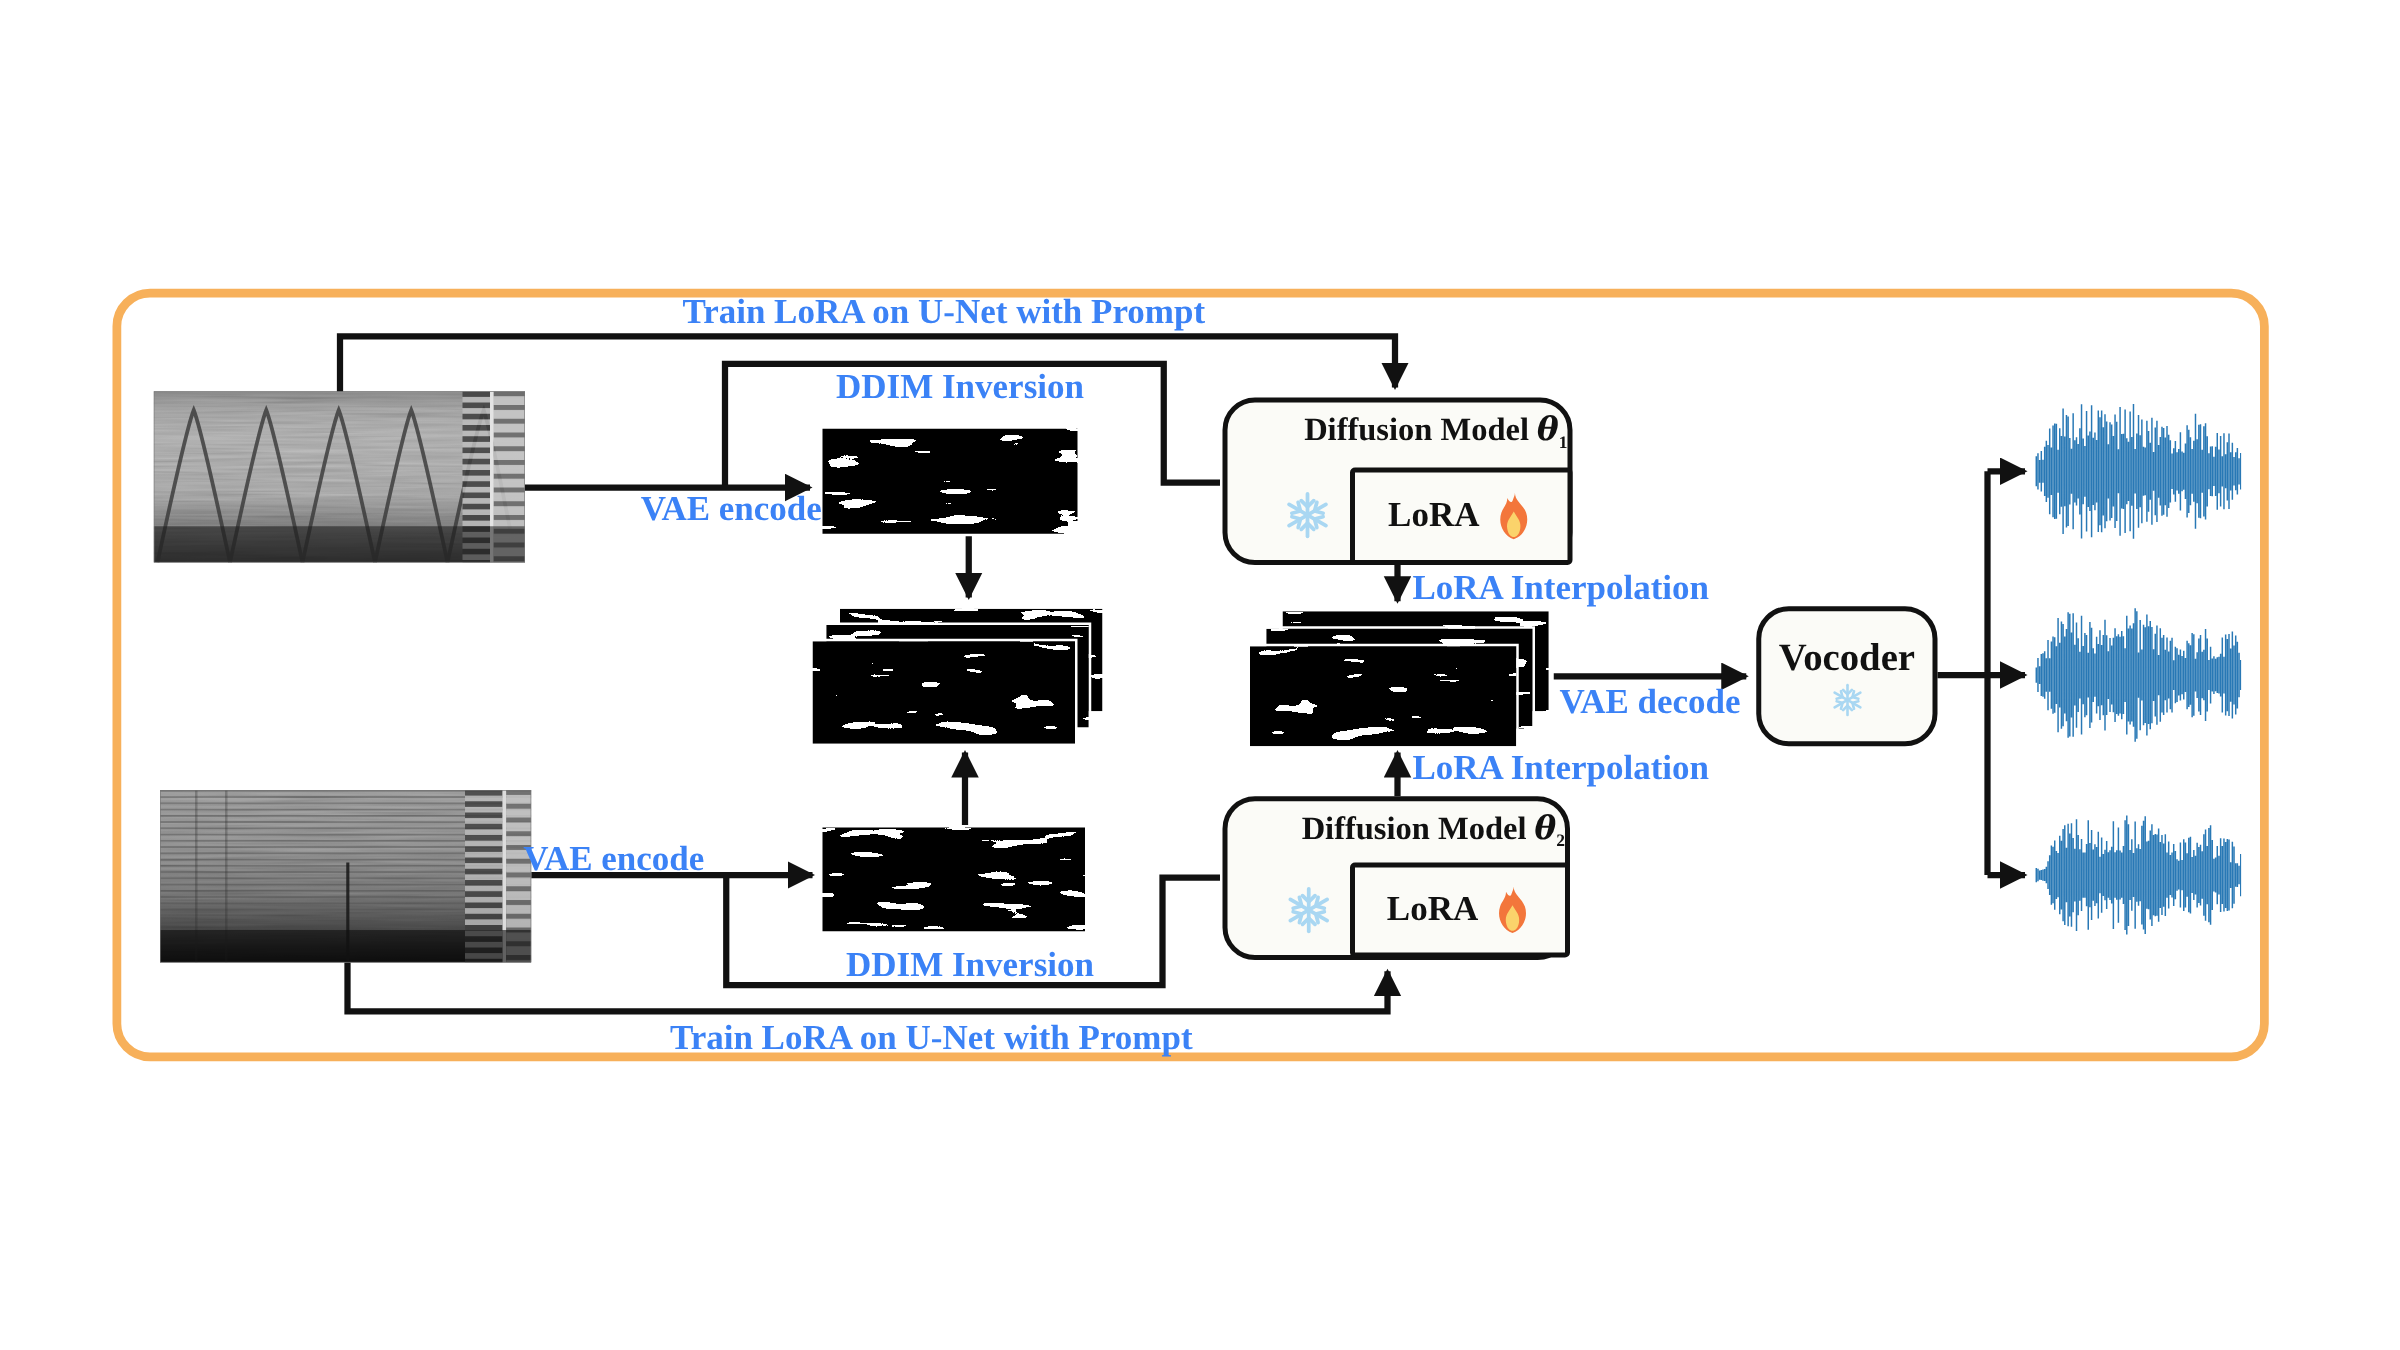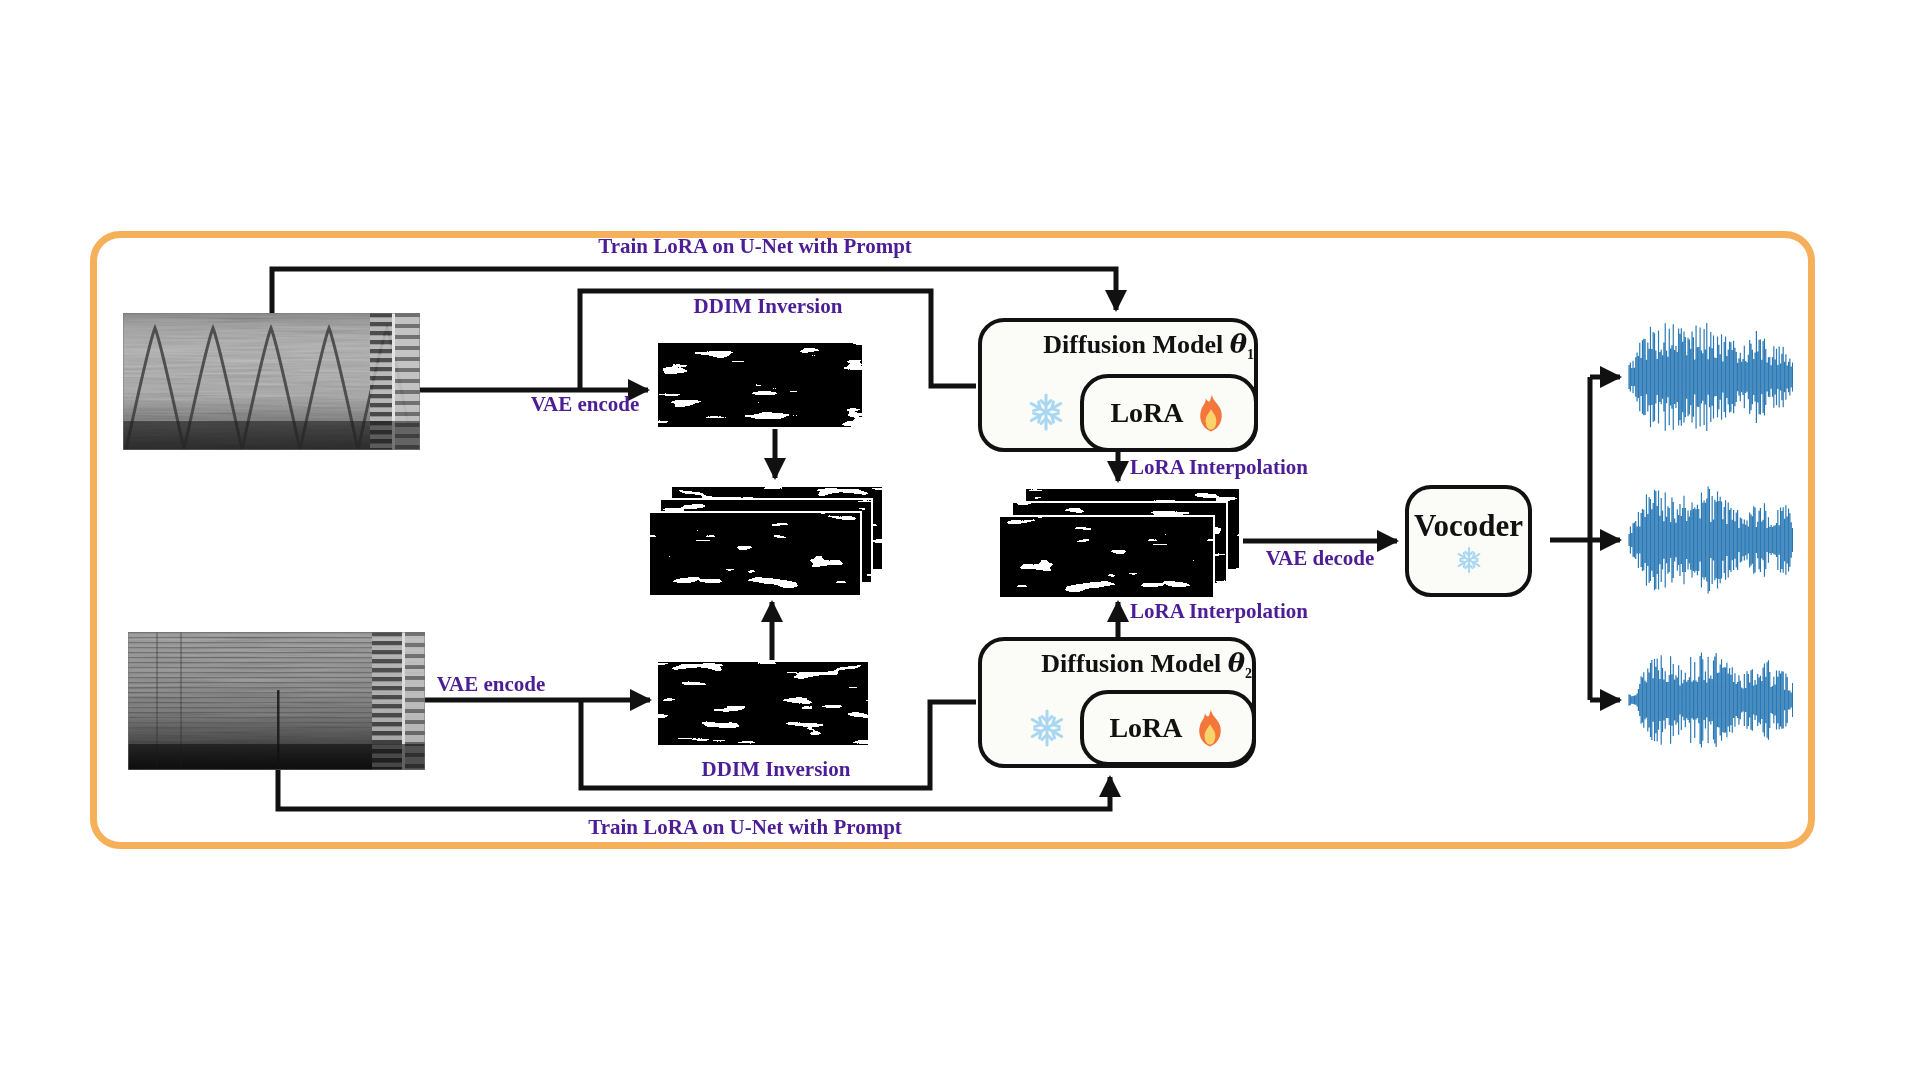--- a/index.html
+++ b/index.html
@@ -5,31 +5,31 @@
   html,body{margin:0;padding:0;background:#ffffff;}
   .canvas{position:relative;width:1920px;height:1080px;background:#ffffff;overflow:hidden;
           font-family:"Liberation Serif",serif;}
   
   .frame{position:absolute;left:90px;top:231px;width:1725px;height:618px;
          border:7px solid #F7B05A;border-radius:30px;background:#ffffff;box-sizing:border-box;}
   
   .connectors{position:absolute;left:0;top:0;width:1920px;height:1080px;pointer-events:none;}
   .connectors path{stroke:#111;stroke-width:5;fill:none;}
   
-  .lbl{position:absolute;font-weight:bold;color:#4c1d95;white-space:nowrap;font-size:21px;line-height:1;}
+  .lbl{position:absolute;font-weight:bold;color:#3b82f6;white-space:nowrap;font-size:28px;line-height:1;}
   .lbl.center{transform:translateX(-50%);}
   .latent-lbl{position:absolute;font-weight:bold;color:#111;font-size:26px;line-height:38px;
               text-align:center;transform:translateX(-50%);}
   
   .node{position:absolute;background:#FBFBF7;border:4px solid #111;border-radius:26px;box-sizing:border-box;}
   .node-title{position:absolute;left:0;right:0;top:7px;text-align:right;font-weight:bold;
               font-size:26px;color:#111;}
   .theta{font-style:italic;font-weight:bold;font-family:"DejaVu Serif",serif;}
   .node-title sub{font-size:14px;}
-  .lora-box{position:absolute;background:#FBFBF7;border:4px solid #111;border-radius:28px;
+  .lora-box{position:absolute;background:#FBFBF7;border:4px solid #111;border-radius:4px;
             box-sizing:border-box;display:flex;align-items:center;justify-content:center;gap:10px;}
   .lora-text{font-weight:bold;font-size:28px;color:#111;}
   .vocoder-box{display:flex;flex-direction:column;align-items:center;justify-content:center;gap:2px;}
   .vocoder-text{font-weight:bold;font-size:31px;color:#111;}
   .icon{display:block;}
   .snow-abs{position:absolute;transform:translate(-50%,-50%);}
   
   .noiseimg{position:absolute;}
   .noiseimg svg{display:block;}
   .stack-layer{outline:2px solid #ffffff;}
@@ -265,21 +265,21 @@
   <svg class="snow-abs icon" style="left:1047px;top:728px;" width="40" height="40">
       <use href="#snow"></use>
     </svg>
   <div class="lora-box" style="left:1080px;top:690px;width:176px;height:76px;">
     <span class="lora-text">LoRA</span>
     <svg class="icon" width="34" height="42">
         <use href="#flame"></use>
       </svg>
   </div>
 
-  <div class="node vocoder-box" style="left:1405px;top:485px;width:127px;height:112px;align-items:center;">
+  <div class="node vocoder-box" style="left:1405px;top:485px;width:145px;height:112px;align-items:center;">
     <span class="vocoder-text">Vocoder</span>
     <svg class="icon" width="28" height="28">
         <use href="#snow"></use>
       </svg>
   </div>
 
   <div class="waveform" style="left:1628px;top:320px;">
     <svg width="165" height="114" viewBox="0 0 160 114" preserveAspectRatio="none">
         <path d="M1.0,45.0V69.0M2.3,42.5V71.5M3.6,47.9V66.1M4.9,40.8V73.2M6.2,47.8V66.2M7.5,37.3V76.7M8.8,32.5V81.5M10.1,35.9V78.1M11.4,22.7V91.3M12.7,38.0V76.0M14.0,20.3V93.7M15.3,18.8V95.2M16.6,19.0V95.0M17.9,39.8V74.2M19.2,22.6V91.4M20.5,28.7V85.3M21.8,6.8V107.2M23.1,29.1V84.9M24.4,12.0V102.0M25.7,13.2V100.8M27.0,30.4V83.6M28.3,39.0V75.0M29.6,10.6V103.4M30.9,32.1V81.9M32.2,29.7V84.3M33.5,35.2V78.8M34.8,22.5V91.5M36.1,3.3V110.7M37.4,30.7V83.3M38.7,36.7V77.3M40.0,8.8V105.2M41.3,28.4V85.6M42.6,25.2V88.8M43.9,4.2V109.8M45.2,30.1V83.9M46.5,25.9V88.1M47.8,32.0V82.0M49.1,8.4V105.6M50.4,13.8V100.2M51.7,8.3V105.7M53.0,21.7V92.3M54.3,11.4V102.6M55.6,17.1V96.9M56.9,35.3V78.7M58.2,17.7V96.3M59.5,19.6V94.4M60.8,28.8V85.2M62.1,11.6V102.4M63.4,17.3V96.7M64.7,39.4V74.6M66.0,5.5V108.5M67.3,27.2V86.8M68.6,26.9V87.1M69.9,7.6V106.4M71.2,30.6V83.4M72.5,33.3V80.7M73.8,9.1V104.9M75.1,29.5V84.5M76.4,3.1V110.9M77.7,39.2V74.8M79.0,26.8V87.2M80.3,11.9V102.1M81.6,28.2V85.8M82.9,15.5V98.5M84.2,37.4V76.6M85.5,37.9V76.1M86.8,16.6V97.4M88.1,24.7V89.3M89.4,34.2V79.8M90.7,14.2V99.8M92.0,41.5V72.5M93.3,21.9V92.1M94.6,16.5V97.5M95.9,35.9V78.1M97.2,29.6V84.4M98.5,21.4V92.6M99.8,22.3V91.7M101.1,29.9V84.1M102.4,20.7V93.3M103.7,27.7V86.3M105.0,32.1V81.9M106.3,42.8V71.2M107.6,38.5V75.5M108.9,32.7V81.3M110.2,41.7V72.3M111.5,39.1V74.9M112.8,25.7V88.3M114.1,41.1V72.9M115.4,42.2V71.8M116.7,34.8V79.2M118.0,20.1V93.9M119.3,23.7V90.3M120.6,29.8V84.2M121.9,39.1V74.9M123.2,32.6V81.4M124.5,11.0V103.0M125.8,31.4V82.6M127.1,19.8V94.2M128.4,19.4V94.6M129.7,39.8V74.2M131.0,20.9V93.1M132.3,18.5V95.5M133.6,28.9V85.1M134.9,42.6V71.4M136.2,37.2V76.8M137.5,37.0V77.0M138.8,45.3V68.7M140.1,37.3V76.7M141.4,26.3V87.7M142.7,39.5V74.5M144.0,28.8V85.2M145.3,44.9V69.1M146.6,26.6V87.4M147.9,43.4V70.6M149.2,33.7V80.3M150.5,26.8V87.2M151.8,41.7V72.3M153.1,34.2V79.8M154.4,45.6V68.4M155.7,41.8V72.2M157.0,38.4V75.6M158.3,46.5V67.5M159.6,42.4V71.6"></path>
       </svg>

